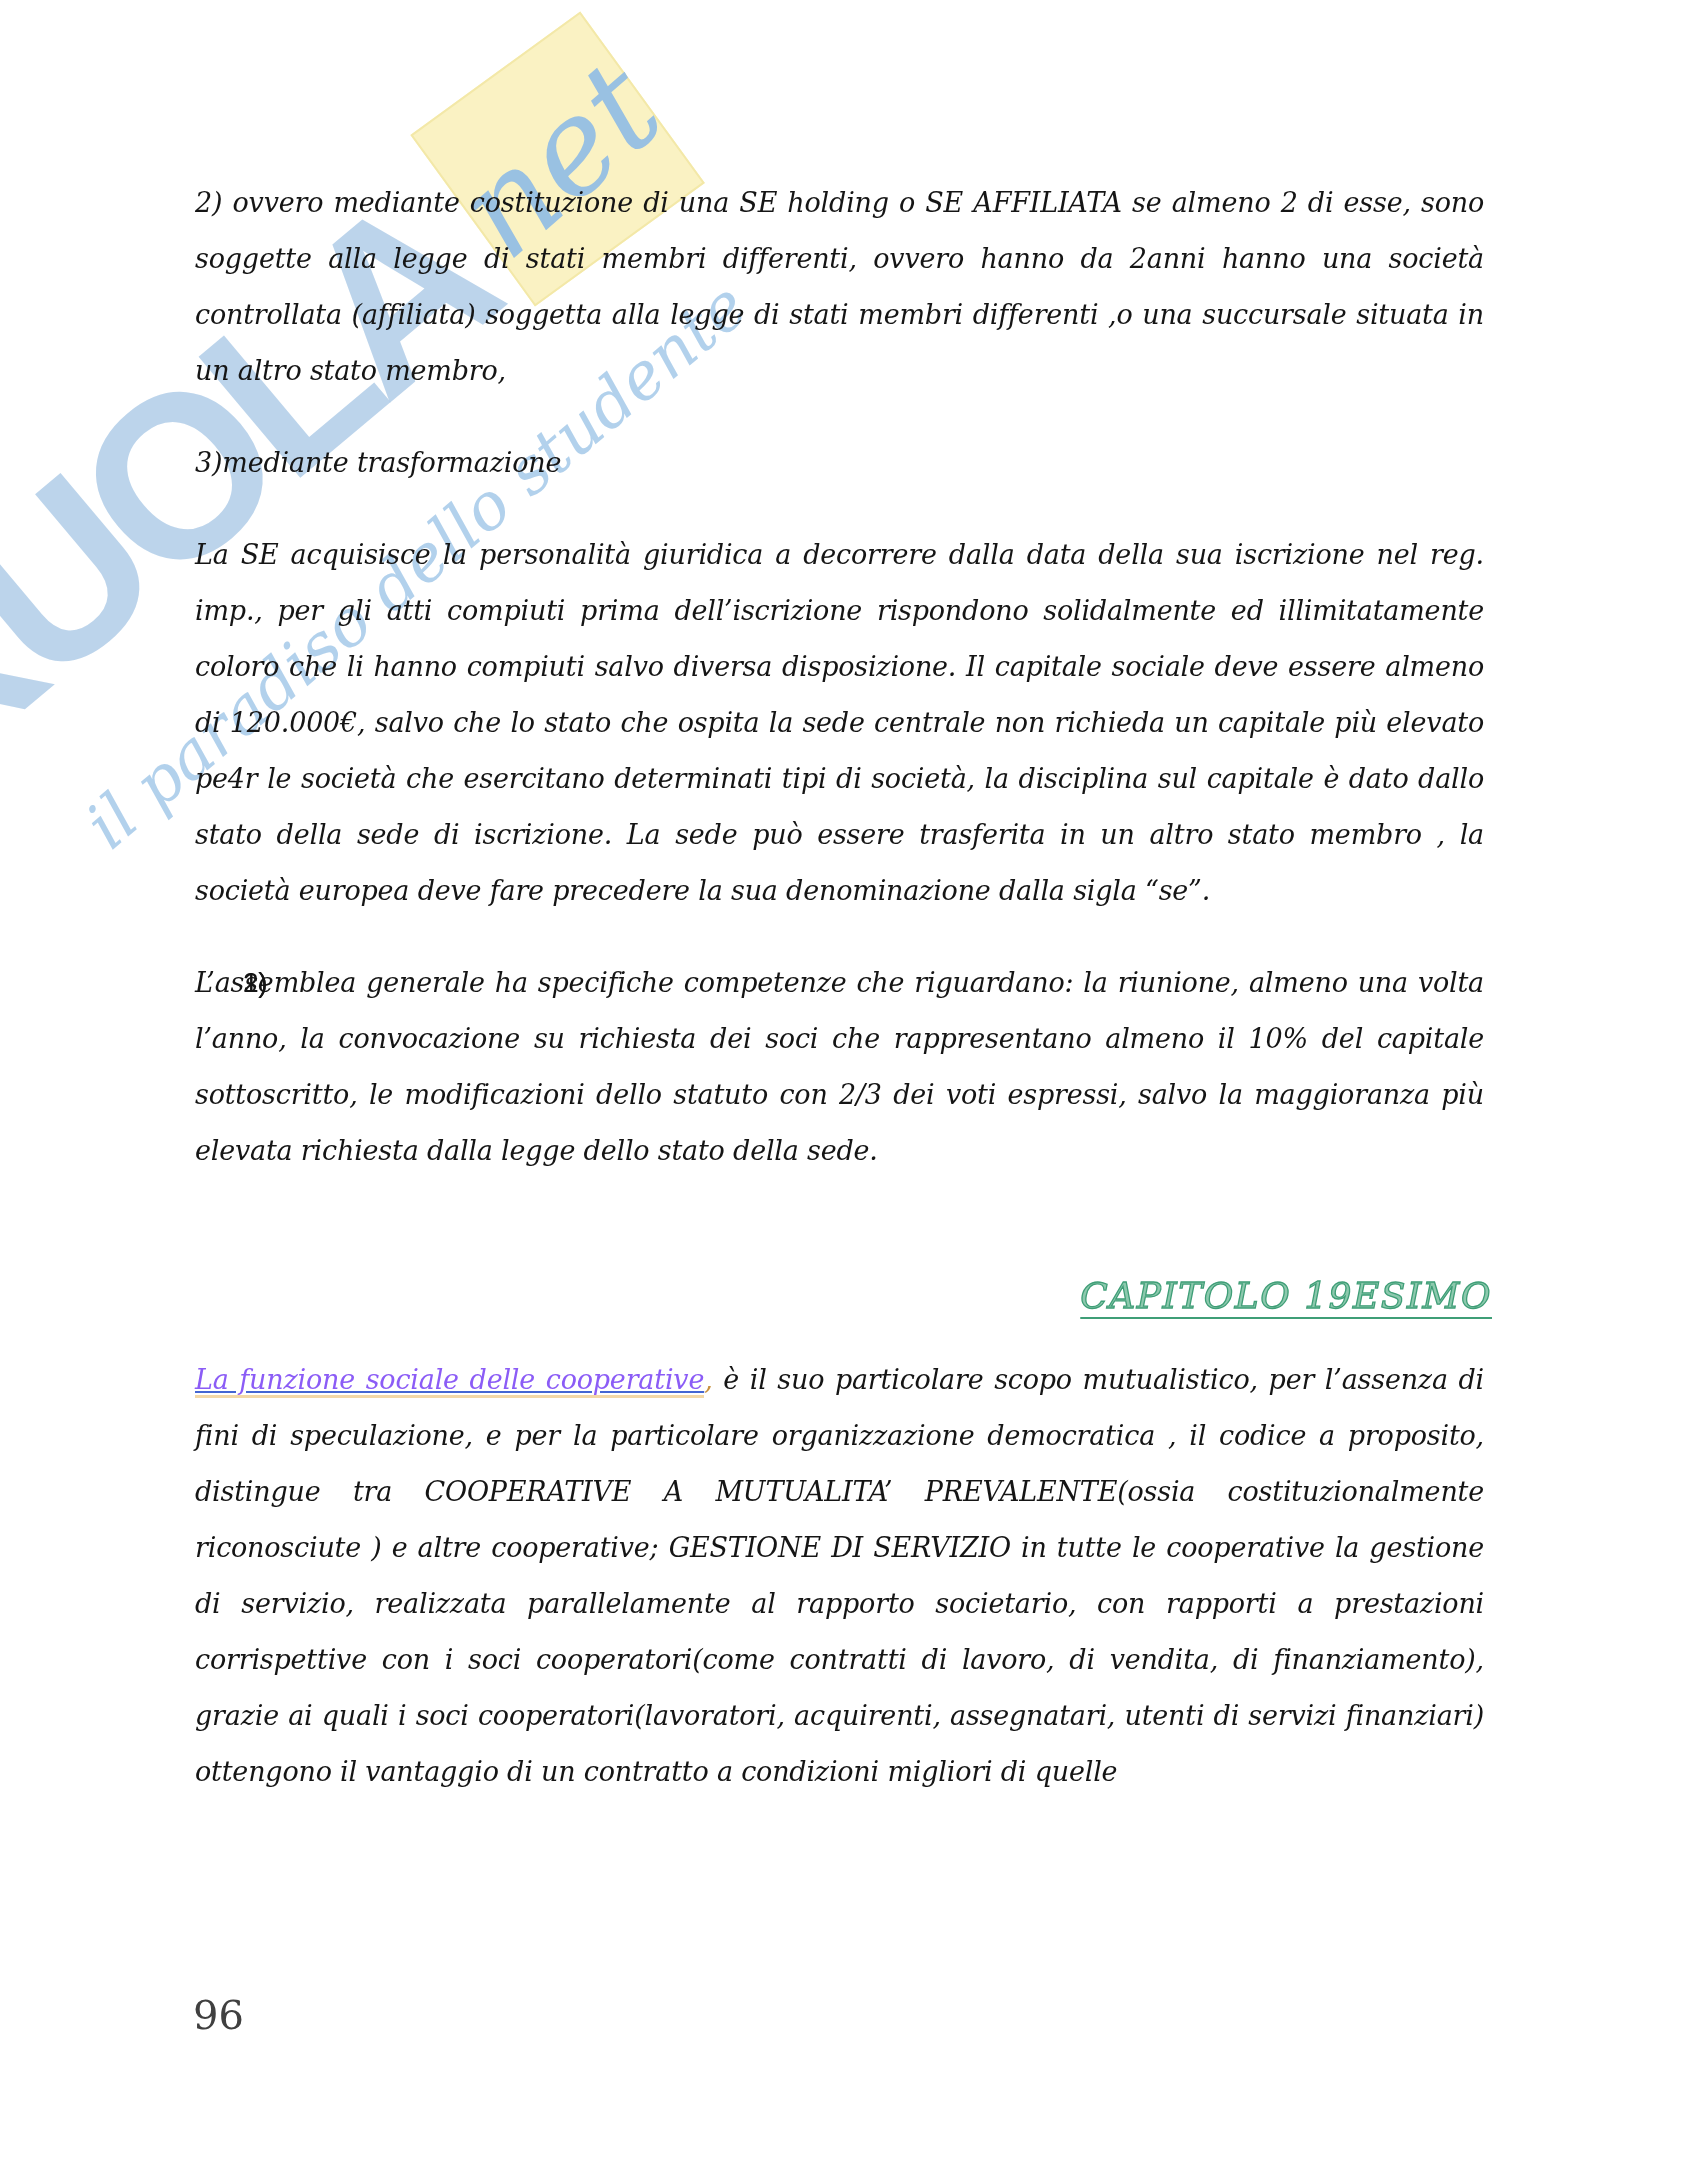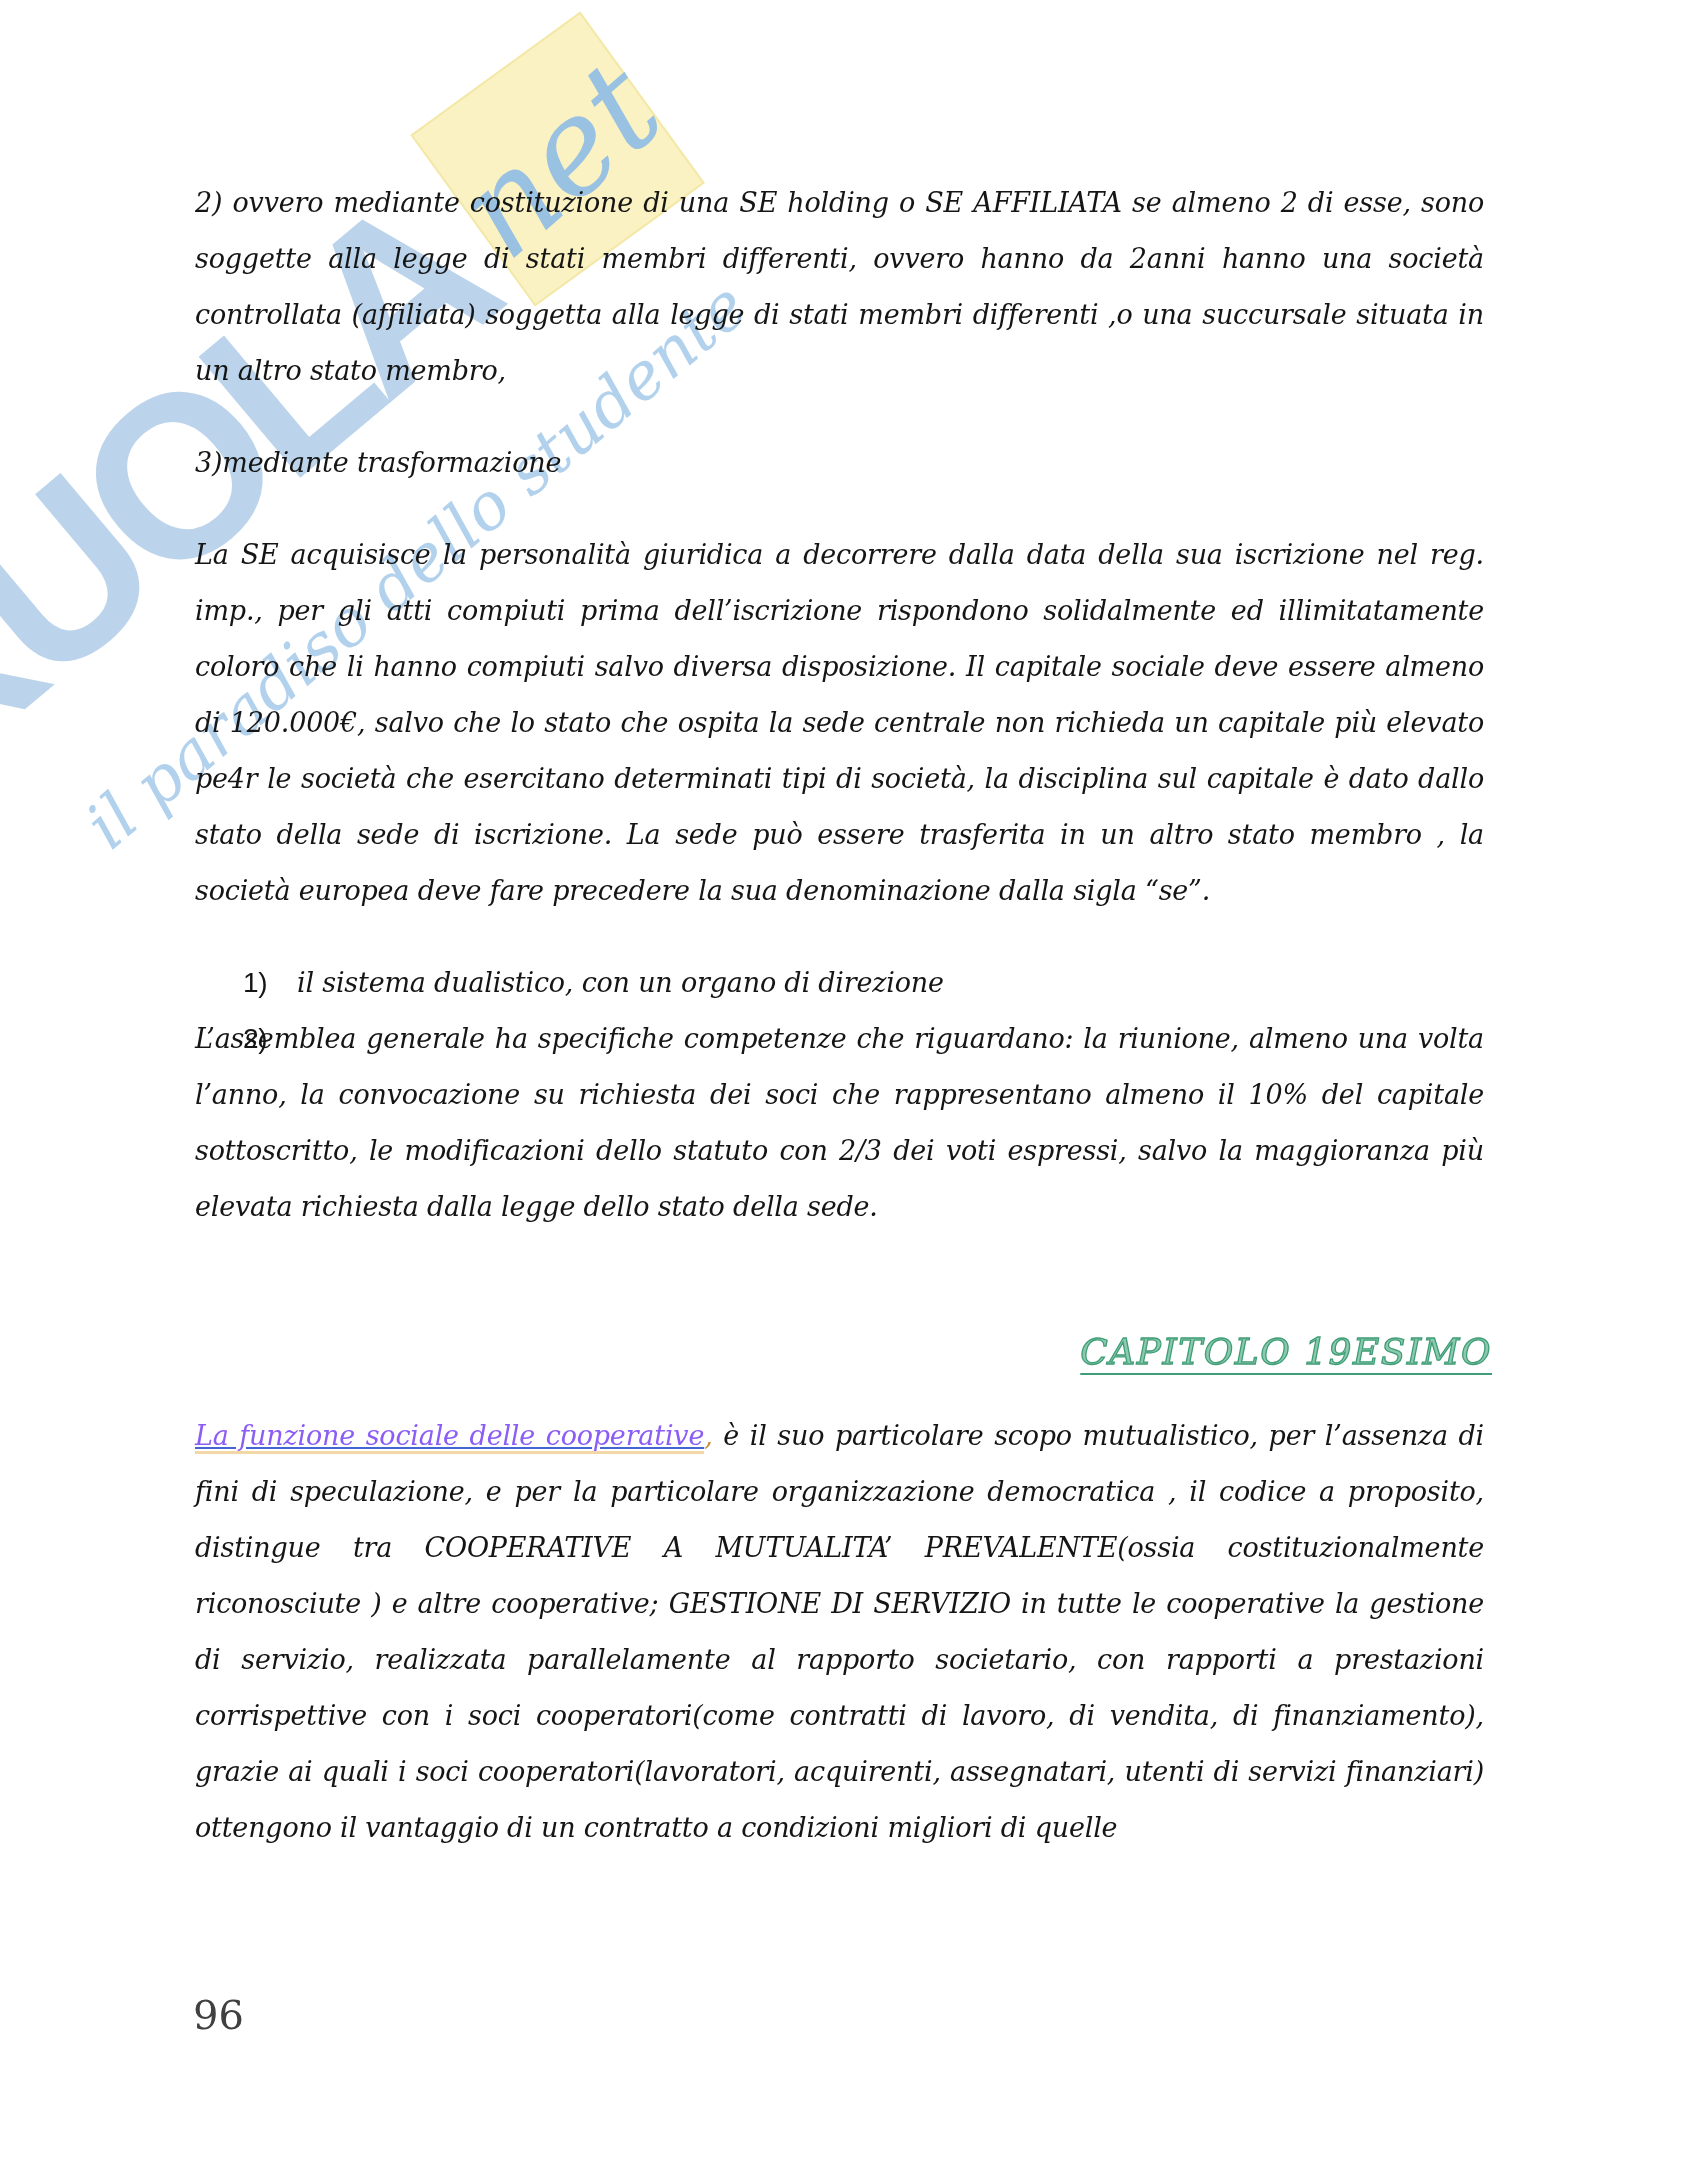--- a/index.html
+++ b/index.html
@@ -101,21 +101,20 @@
     <p>2) ovvero mediante costituzione di una SE holding o SE AFFILIATA se almeno 2 di esse, sono soggette alla legge di stati membri differenti, ovvero hanno da 2anni hanno una società controllata (affiliata) soggetta alla legge di stati membri differenti ,o una succursale situata in un altro stato membro,</p>
 
     <p class="single">3)mediante trasformazione</p>
 
     <p>La SE acquisisce la personalità giuridica a decorrere dalla data della sua iscrizione nel reg. imp., per gli atti compiuti prima dell’iscrizione rispondono solidalmente ed illimitatamente coloro che li hanno compiuti salvo diversa disposizione. Il capitale sociale deve essere almeno di 120.000€, salvo che lo stato che ospita la sede centrale non richieda un capitale più elevato pe4r le società che esercitano determinati tipi di società, la disciplina sul capitale è dato dallo stato  della sede di iscrizione. La sede può essere  trasferita in un altro stato membro , la società europea deve fare precedere la sua denominazione dalla sigla “se”.</p>
 
 
     <div class="se-list">
       <div class="li">
         <span class="marker">1)</span>
-        <span>il sistema dualistico, con un organo di direzione</span>
       </div>
       <div class="li">
         <span class="marker">2)</span>
       </div>
     </div>
 
     <p class="after-list">L’assemblea generale ha specifiche competenze che riguardano: la riunione, almeno una volta l’anno, la convocazione su richiesta dei soci che rappresentano almeno il 10% del capitale sottoscritto, le modificazioni dello statuto con 2/3 dei voti espressi, salvo la maggioranza più elevata richiesta dalla legge dello stato della sede.</p>
 
     <h2 class="heading heading1">CAPITOLO 19ESIMO</h2>
 

